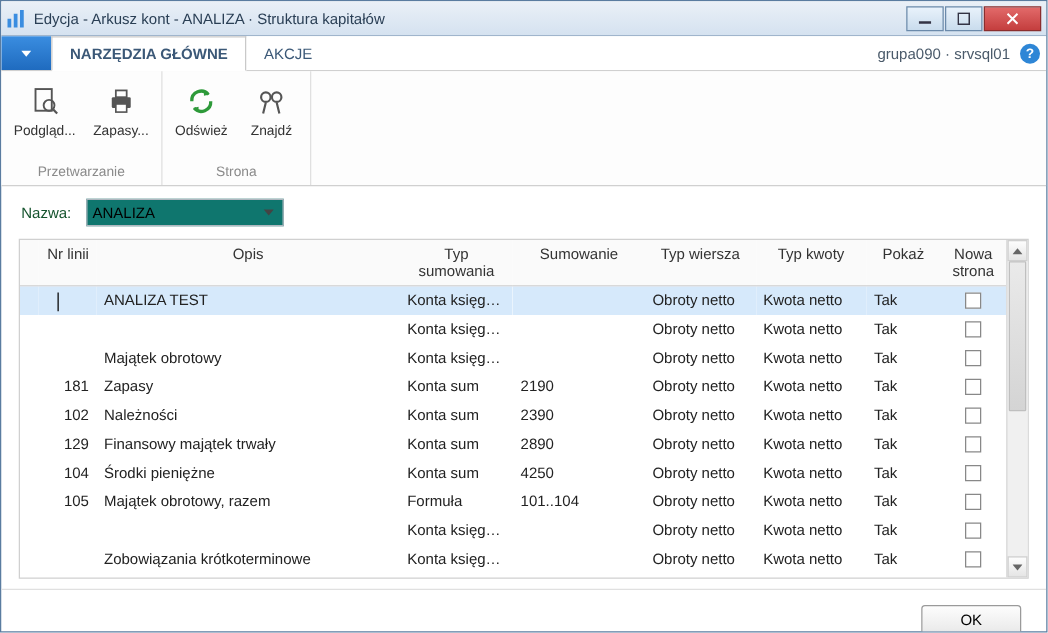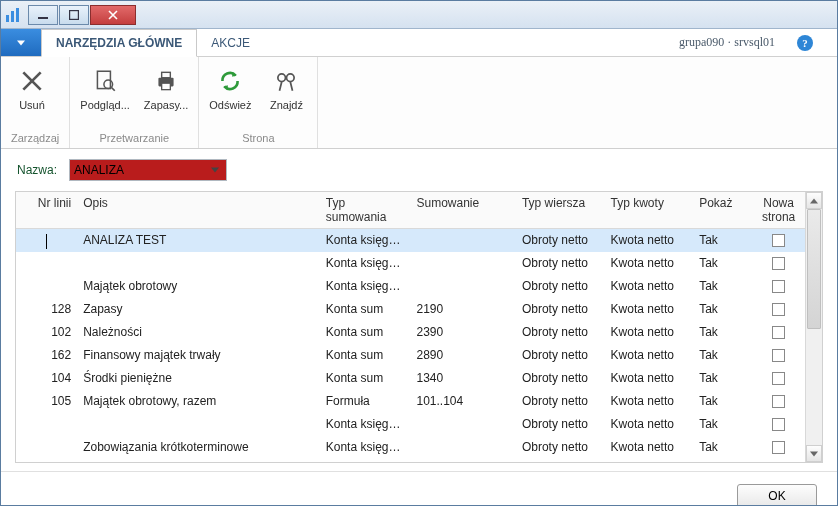--- a/index.html
+++ b/index.html
@@ -13,43 +13,43 @@
 .win-btn { width: 30px; height: 20px; border: 1px solid #6b8aab; background: linear-gradient(#e9f2fb, #c9dced); display: flex; align-items: center; justify-content: center; margin-left: 1px; cursor: pointer; }
 .win-btn.close { background: linear-gradient(#e26a6a, #c43e3e); border-color: #8a2e2e; width: 46px; color: #fff; }
 .win-btn svg { width: 10px; height: 10px; }
 
 
 .tabs-row { height: 28px; background: #fff; border-bottom: 1px solid #d0d0d0; display: flex; align-items: stretch; }
 .app-menu-btn { width: 40px; background: linear-gradient(#3a8de0, #1f6bbf); display: flex; align-items: center; justify-content: center; color: #fff; cursor: pointer; }
 .app-menu-btn svg { fill: #fff; width: 8px; height: 6px; }
 .tab { padding: 0 14px; display: flex; align-items: center; color: #3b5877; cursor: pointer; font-size: 12px; }
 .tab.active { border: 1px solid #c9c9c9; border-bottom: 1px solid #fff; background: #fff; margin-bottom: -1px; font-weight: bold; }
-.right-info { margin-left: auto; display: flex; align-items: center; padding-right: 24px; color: #4a5a6a; gap: 22px; font-family: Liberation Serif, serif; }
+.right-info { margin-left: auto; display: flex; align-items: center; padding-right: 5px; color: #4a5a6a; gap: 8px; }
 .help-icon { width: 16px; height: 16px; border-radius: 50%; background: #2e86d6; color: #fff; display: flex; align-items: center; justify-content: center; font-size: 11px; font-weight: bold; cursor: pointer; }
 
 
 .ribbon { height: 92px; background: #fdfdfd; border-bottom: 1px solid #d0d0d0; display: flex; }
 .ribbon-group { display: flex; flex-direction: column; border-right: 1px solid #e0e0e0; padding: 4px 10px 2px; }
 .ribbon-items { display: flex; gap: 14px; flex: 1; align-items: flex-start; padding-top: 4px; }
 .ribbon-item { display: flex; flex-direction: column; align-items: center; cursor: pointer; min-width: 42px; gap: 2px; color: #333; }
 .ribbon-item .ic { width: 32px; height: 32px; display: flex; align-items: center; justify-content: center; }
 .ribbon-item .lbl { font-size: 11px; text-align: center; }
 .ribbon-group-label { text-align: center; font-size: 11px; color: #8a8a8a; padding: 2px 0; }
 
 
 .filter-bar { padding: 10px 16px; display: flex; align-items: center; gap: 12px; }
 .filter-bar label { color: #14532d; }
-.dropdown { border: 1px solid #b0b8c0; height: 22px; width: 158px; display: flex; align-items: center; padding: 0 4px; background: #b91c1c; justify-content: space-between; cursor: pointer; }
+.dropdown { border: 1px solid #b0b8c0; height: 22px; width: 158px; display: flex; align-items: center; padding: 0 4px; background: #0f766e; justify-content: space-between; cursor: pointer; }
 .dropdown .dd-arrow { width: 14px; display: flex; justify-content: center; }
 
 
 .grid-wrap { margin: 0 14px; border: 1px solid #d0d0d0; position: relative; height: 272px; display:flex; }
 .grid { flex:1; overflow: hidden; }
 table { border-collapse: collapse; width: 100%; table-layout: fixed; font-size: 12px; }
-th { text-align: left; font-weight: normal; padding: 4px 6px; border-bottom: 1px solid #d9d9d9; color: #333; vertical-align: top; background: #fafafa; height: 34px; }
+th { text-align: center; font-weight: normal; padding: 4px 6px; border-bottom: 1px solid #d9d9d9; color: #333; vertical-align: top; background: #fafafa; height: 34px; }
 td { padding: 3px 6px; color: #222; border-bottom: 0; height: 23px; white-space: nowrap; overflow: hidden; text-overflow: ellipsis; }
 tr.selected td { background: #d6e9fb; }
 .col-handle { width: 14px; }
 .col-nr { width: 44px; text-align: right; }
 .col-opis { width: 230px; }
 .col-typs { width: 86px; }
 .col-sum { width: 100px; }
 .col-typw { width: 84px; }
 .col-typk { width: 84px; }
 .col-pokaz { width: 56px; }
@@ -71,20 +71,21 @@
 <body>
 
 <div class="titlebar">
   <span class="titlebar-icon">
     <svg viewBox="0 0 16 16">
         <rect x="1" y="8" width="3" height="7" fill="#3a8de0"></rect>
         <rect x="6" y="4" width="3" height="11" fill="#3a8de0"></rect>
         <rect x="11" y="1" width="3" height="14" fill="#3a8de0"></rect>
       </svg>
   </span>
+  <span class="title-text">Edycja - Arkusz kont - ANALIZA · Struktura kapitałów</span>
   <div class="win-controls">
     <div class="win-btn">
         <svg viewBox="0 0 10 10">
           <rect y="7" width="10" height="2" fill="#334"></rect>
         </svg>
       </div>
     <div class="win-btn">
         <svg viewBox="0 0 10 10">
           <rect x="0.5" y="0.5" width="9" height="9" fill="none" stroke="#334" stroke-width="1.4"></rect>
         </svg>
@@ -105,33 +106,20 @@
   </div>
   <div class="tab active">NARZĘDZIA GŁÓWNE</div>
   <div class="tab">AKCJE</div>
   <div class="right-info">
     <span>grupa090 · srvsql01</span>
     <span class="help-icon">?</span>
   </div>
 </div>
 
 <div class="ribbon">
-  <div class="ribbon-group">
-    <div class="ribbon-items">
-      <div class="ribbon-item">
-        <span class="ic">
-            <svg width="26" height="26" viewBox="0 0 24 24">
-              <path d="M4 4 L20 20 M20 4 L4 20" stroke="#555" stroke-width="2.5" fill="none"></path>
-            </svg>
-          </span>
-        <span class="lbl">Usuń</span>
-      </div>
-    </div>
-    <div class="ribbon-group-label">Zarządzaj</div>
-  </div>
   <div class="ribbon-group">
     <div class="ribbon-items">
       <div class="ribbon-item">
         <span class="ic">
             <svg width="26" height="26" viewBox="0 0 24 24">
               <rect x="5" y="3" width="12" height="16" fill="none" stroke="#555" stroke-width="1.4"></rect>
               <circle cx="15" cy="15" r="4" fill="none" stroke="#555" stroke-width="1.4"></circle>
               <path d="M18 18 L21 21" stroke="#555" stroke-width="1.6"></path>
             </svg>
           </span>
@@ -235,21 +223,21 @@
             <td class="col-opis">Majątek obrotowy</td>
             <td class="col-typs">Konta księgo...</td>
             <td class="col-sum"></td>
             <td class="col-typw">Obroty netto</td>
             <td class="col-typk">Kwota netto</td>
             <td class="col-pokaz">Tak</td>
             <td class="col-nowa" style="text-align:center"><span class="chk"></span></td>
           </tr>
           <tr>
             <td class="col-handle"></td>
-            <td class="col-nr" style="text-align:right">128</td>
+            <td class="col-nr" style="text-align:right">181</td>
             <td class="col-opis">Zapasy</td>
             <td class="col-typs">Konta sum</td>
             <td class="col-sum">2190</td>
             <td class="col-typw">Obroty netto</td>
             <td class="col-typk">Kwota netto</td>
             <td class="col-pokaz">Tak</td>
             <td class="col-nowa" style="text-align:center"><span class="chk"></span></td>
           </tr>
           <tr>
             <td class="col-handle"></td>
@@ -257,35 +245,35 @@
             <td class="col-opis">Należności</td>
             <td class="col-typs">Konta sum</td>
             <td class="col-sum">2390</td>
             <td class="col-typw">Obroty netto</td>
             <td class="col-typk">Kwota netto</td>
             <td class="col-pokaz">Tak</td>
             <td class="col-nowa" style="text-align:center"><span class="chk"></span></td>
           </tr>
           <tr>
             <td class="col-handle"></td>
-            <td class="col-nr" style="text-align:right">162</td>
+            <td class="col-nr" style="text-align:right">129</td>
             <td class="col-opis">Finansowy majątek trwały</td>
             <td class="col-typs">Konta sum</td>
             <td class="col-sum">2890</td>
             <td class="col-typw">Obroty netto</td>
             <td class="col-typk">Kwota netto</td>
             <td class="col-pokaz">Tak</td>
             <td class="col-nowa" style="text-align:center"><span class="chk"></span></td>
           </tr>
           <tr>
             <td class="col-handle"></td>
             <td class="col-nr" style="text-align:right">104</td>
             <td class="col-opis">Środki pieniężne</td>
             <td class="col-typs">Konta sum</td>
-            <td class="col-sum">1340</td>
+            <td class="col-sum">4250</td>
             <td class="col-typw">Obroty netto</td>
             <td class="col-typk">Kwota netto</td>
             <td class="col-pokaz">Tak</td>
             <td class="col-nowa" style="text-align:center"><span class="chk"></span></td>
           </tr>
           <tr>
             <td class="col-handle"></td>
             <td class="col-nr" style="text-align:right">105</td>
             <td class="col-opis">Majątek obrotowy, razem</td>
             <td class="col-typs">Formuła</td>

